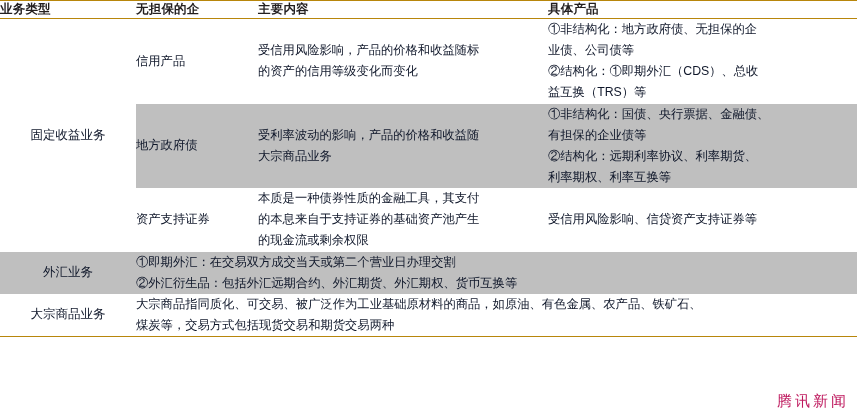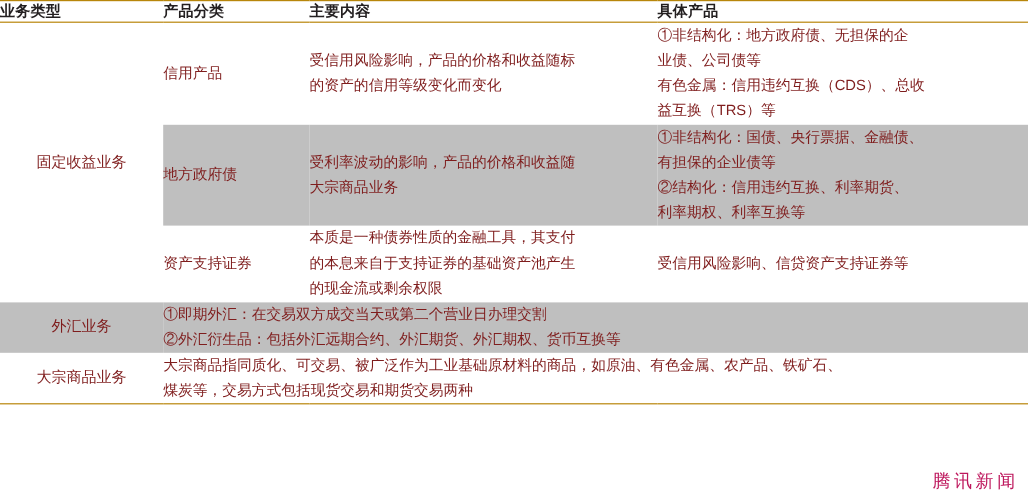--- a/index.html
+++ b/index.html
@@ -43,21 +43,21 @@
     font-size: 12.5px;
     font-weight: bold;
     color: #231f20;
     padding: 6px 4px 6px 4px;
     letter-spacing: 0.2px;
   }
   tbody td {
     font-size: 12.3px;
     line-height: 1.72;
     padding: 7px 8px 7px 4px;
-    color: #7f1d1d;
+    color: #0f172a;
   }
   td.cat-cell {
     font-size: 12.5px;
     padding-left: 4px;
     vertical-align: middle;
     text-align: center;
   }
   td.subcat-cell {
     padding-left: 10px;
     vertical-align: middle;
@@ -97,52 +97,52 @@
   <table class="doc-table">
     <colgroup>
       <col class="c1">
         <col class="c2">
         <col class="c3">
         <col class="c4">
     </colgroup>
     <thead>
       <tr class="header-row">
         <th>业务类型</th>
-        <th>产品分类</th>
+        <th>无担保的企</th>
         <th>主要内容</th>
         <th>具体产品</th>
       </tr>
     </thead>
     <tbody>
 
       <tr>
         <td class="cat-cell" rowspan="3">固定收益业务</td>
         <td class="subcat-cell">信用产品</td>
         <td class="body-cell">
           <span class="cell-line">受信用风险影响，产品的价格和收益随标</span>
           <span class="cell-line">的资产的信用等级变化而变化</span>
         </td>
         <td class="body-cell">
           <span class="cell-line">①非结构化：地方政府债、无担保的企</span>
           <span class="cell-line">业债、公司债等</span>
-          <span class="cell-line">有色金属：信用违约互换（CDS）、总收</span>
+          <span class="cell-line">②结构化：①即期外汇（CDS）、总收</span>
           <span class="cell-line">益互换（TRS）等</span>
         </td>
       </tr>
 
       <tr class="shaded">
         <td class="subcat-cell">地方政府债</td>
         <td class="body-cell">
           <span class="cell-line">受利率波动的影响，产品的价格和收益随</span>
           <span class="cell-line">大宗商品业务</span>
         </td>
         <td class="body-cell">
           <span class="cell-line">①非结构化：国债、央行票据、金融债、</span>
           <span class="cell-line">有担保的企业债等</span>
-          <span class="cell-line">②结构化：信用违约互换、利率期货、</span>
+          <span class="cell-line">②结构化：远期利率协议、利率期货、</span>
           <span class="cell-line">利率期权、利率互换等</span>
         </td>
       </tr>
 
       <tr>
         <td class="subcat-cell">资产支持证券</td>
         <td class="body-cell">
           <span class="cell-line">本质是一种债券性质的金融工具，其支付</span>
           <span class="cell-line">的本息来自于支持证券的基础资产池产生</span>
           <span class="cell-line">的现金流或剩余权限</span>

